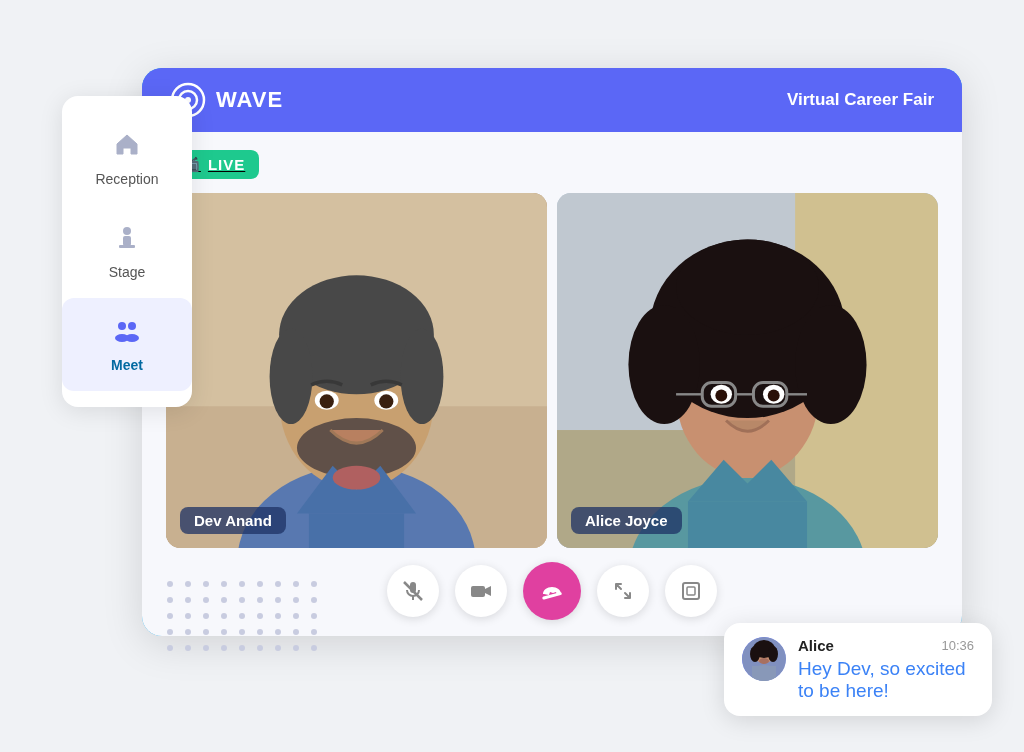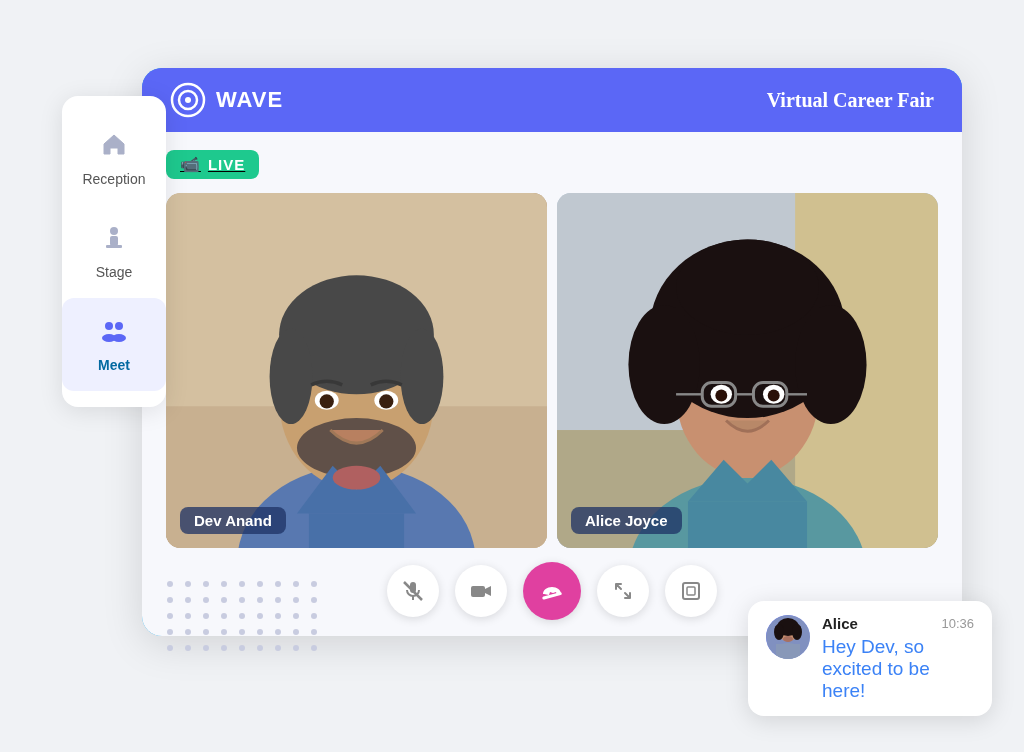--- a/index.html
+++ b/index.html
@@ -19,21 +19,21 @@
       position: relative;
       width: 900px;
       height: 680px;
     }
 
     
     .sidebar {
       position: absolute;
       left: 0;
       top: 60px;
-      width: 104px;
+      width: 130px;
       background: #fff;
       border-radius: 16px;
       box-shadow: 0 4px 24px rgba(0,0,0,0.10);
       padding: 16px 0;
       z-index: 10;
       display: flex;
       flex-direction: column;
       gap: 0;
     }
 
@@ -98,23 +98,22 @@
       letter-spacing: 1px;
     }
 
     .logo-icon {
       width: 36px;
       height: 36px;
     }
 
     .header-title {
       color: #fff;
-      font-size: 20px;
+      font-size: 17px;
       font-weight: 700;
-      font-family: Liberation Serif, serif;
     }
 
     
     .content {
       flex: 1;
       background: #f7f8fc;
       display: flex;
       flex-direction: column;
       padding: 18px 24px 12px;
       text-decoration: underline;
@@ -205,21 +204,21 @@
       position: absolute;
       right: -30px;
       bottom: 0;
       background: #fff;
       border-radius: 16px;
       box-shadow: 0 4px 24px rgba(0,0,0,0.13);
       padding: 14px 18px;
       display: flex;
       gap: 12px;
       align-items: flex-start;
-      width: 244px;
+      width: 268px;
       z-index: 20;
     }
 
     .chat-avatar {
       width: 44px;
       height: 44px;
       border-radius: 50%;
       background: linear-gradient(135deg, #5b6cf6, #a0b0e0);
       flex-shrink: 0;
       overflow: hidden;

